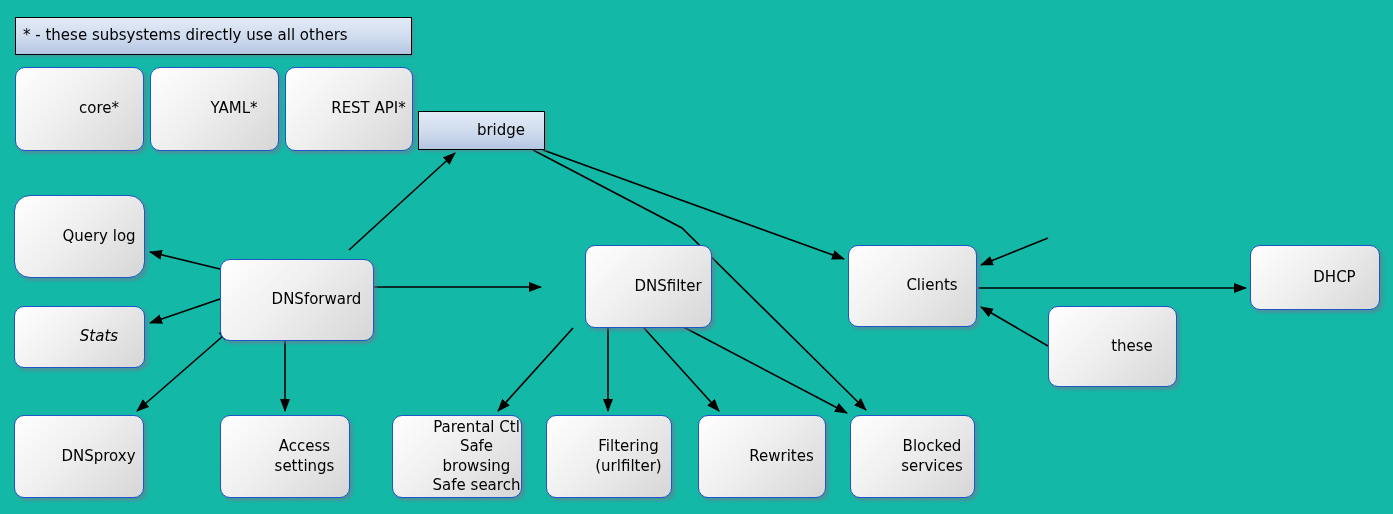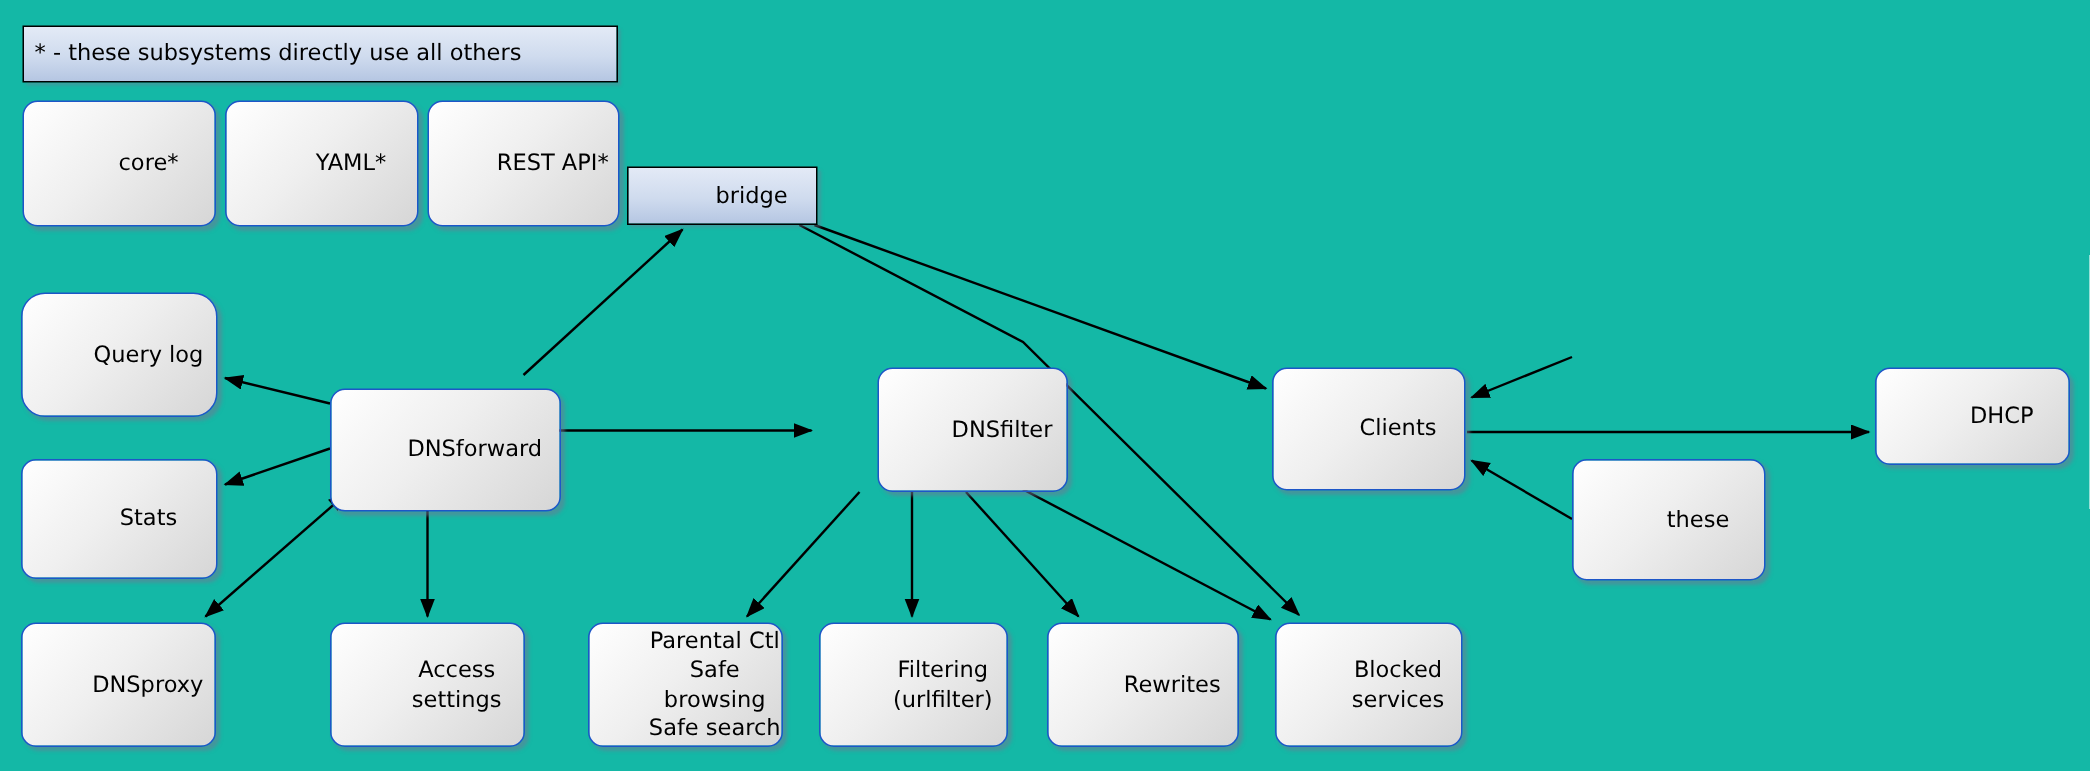--- a/index.html
+++ b/index.html
@@ -28,21 +28,21 @@
     box-shadow:2px 2px 2px rgba(110,122,148,0.45);
   }
   #legend{justify-content:flex-start;text-align:left;padding-left:7px;}
   
   #legend      {left:15px;  top:17px;  width:397px; height:38px;}
   #n-core      {left:15px;  top:67px;  width:129px; height:84px;}
   #n-yaml      {left:150px; top:67px;  width:129px; height:84px;}
   #n-restapi   {left:285px; top:67px;  width:128px; height:84px;}
   #n-bridge    {left:418px; top:111px; width:127px; height:39px;}
   #n-querylog  {left:14px;  top:195px; width:131px; height:83px;border-radius:16px;}
-  #n-stats     {left:14px;  top:306px; width:131px; height:80px;}
+  #n-stats     {left:14px;  top:306px; width:131px; height:62px;font-style:italic;}
   #n-dnsproxy  {left:14px;  top:415px; width:130px; height:83px;}
   #n-dnsforward{left:220px; top:247px; width:154px; height:82px;margin-top:12px;}
   #n-access    {left:220px; top:415px; width:130px; height:83px;}
   #n-dnsfilter {left:545px; top:245px; width:127px; height:83px;margin-left:40px;}
   #n-parental  {left:392px; top:415px; width:130px; height:83px;}
   #n-filtering {left:546px; top:415px; width:126px; height:83px;}
   #n-rewrites  {left:698px; top:415px; width:128px; height:83px;}
   #n-blocked   {left:850px; top:415px; width:125px; height:83px;}
   #n-clients   {left:848px; top:245px; width:129px; height:82px;}
   #n-whois     {left:1048px;top:195px; width:129px; height:83px;}

